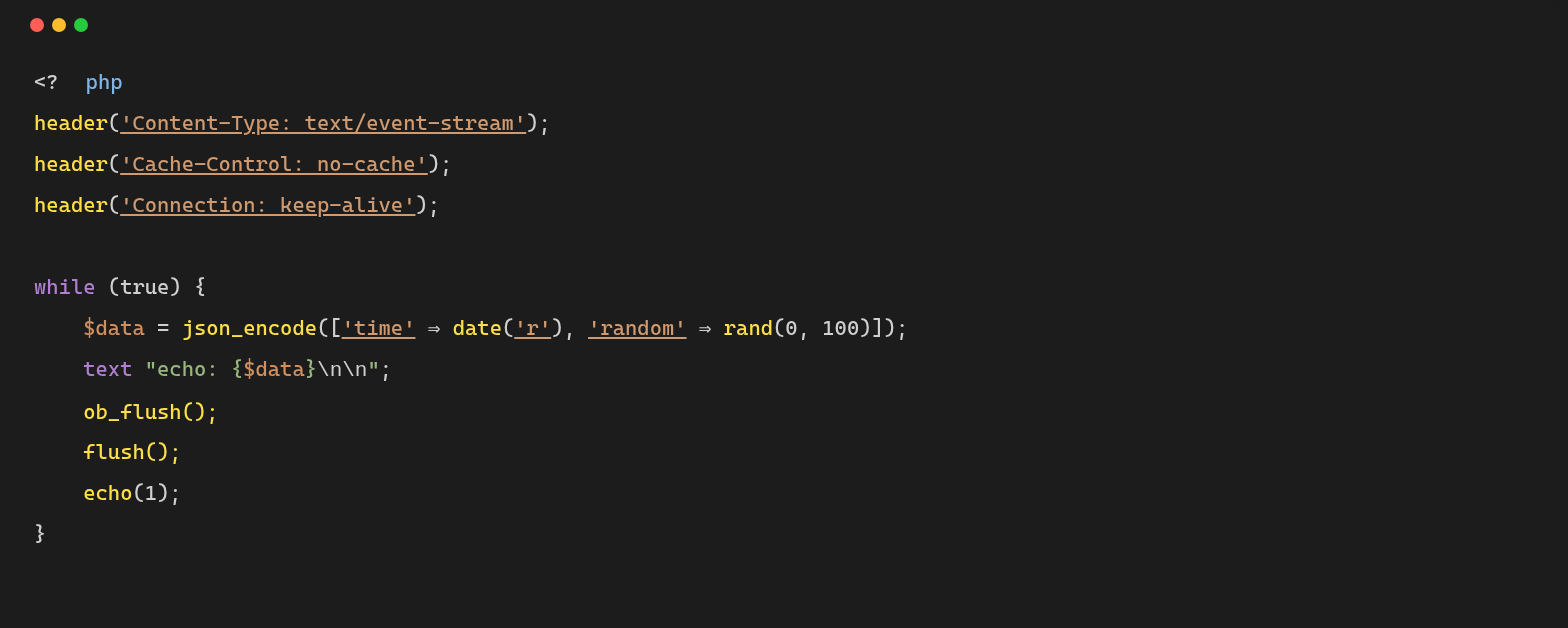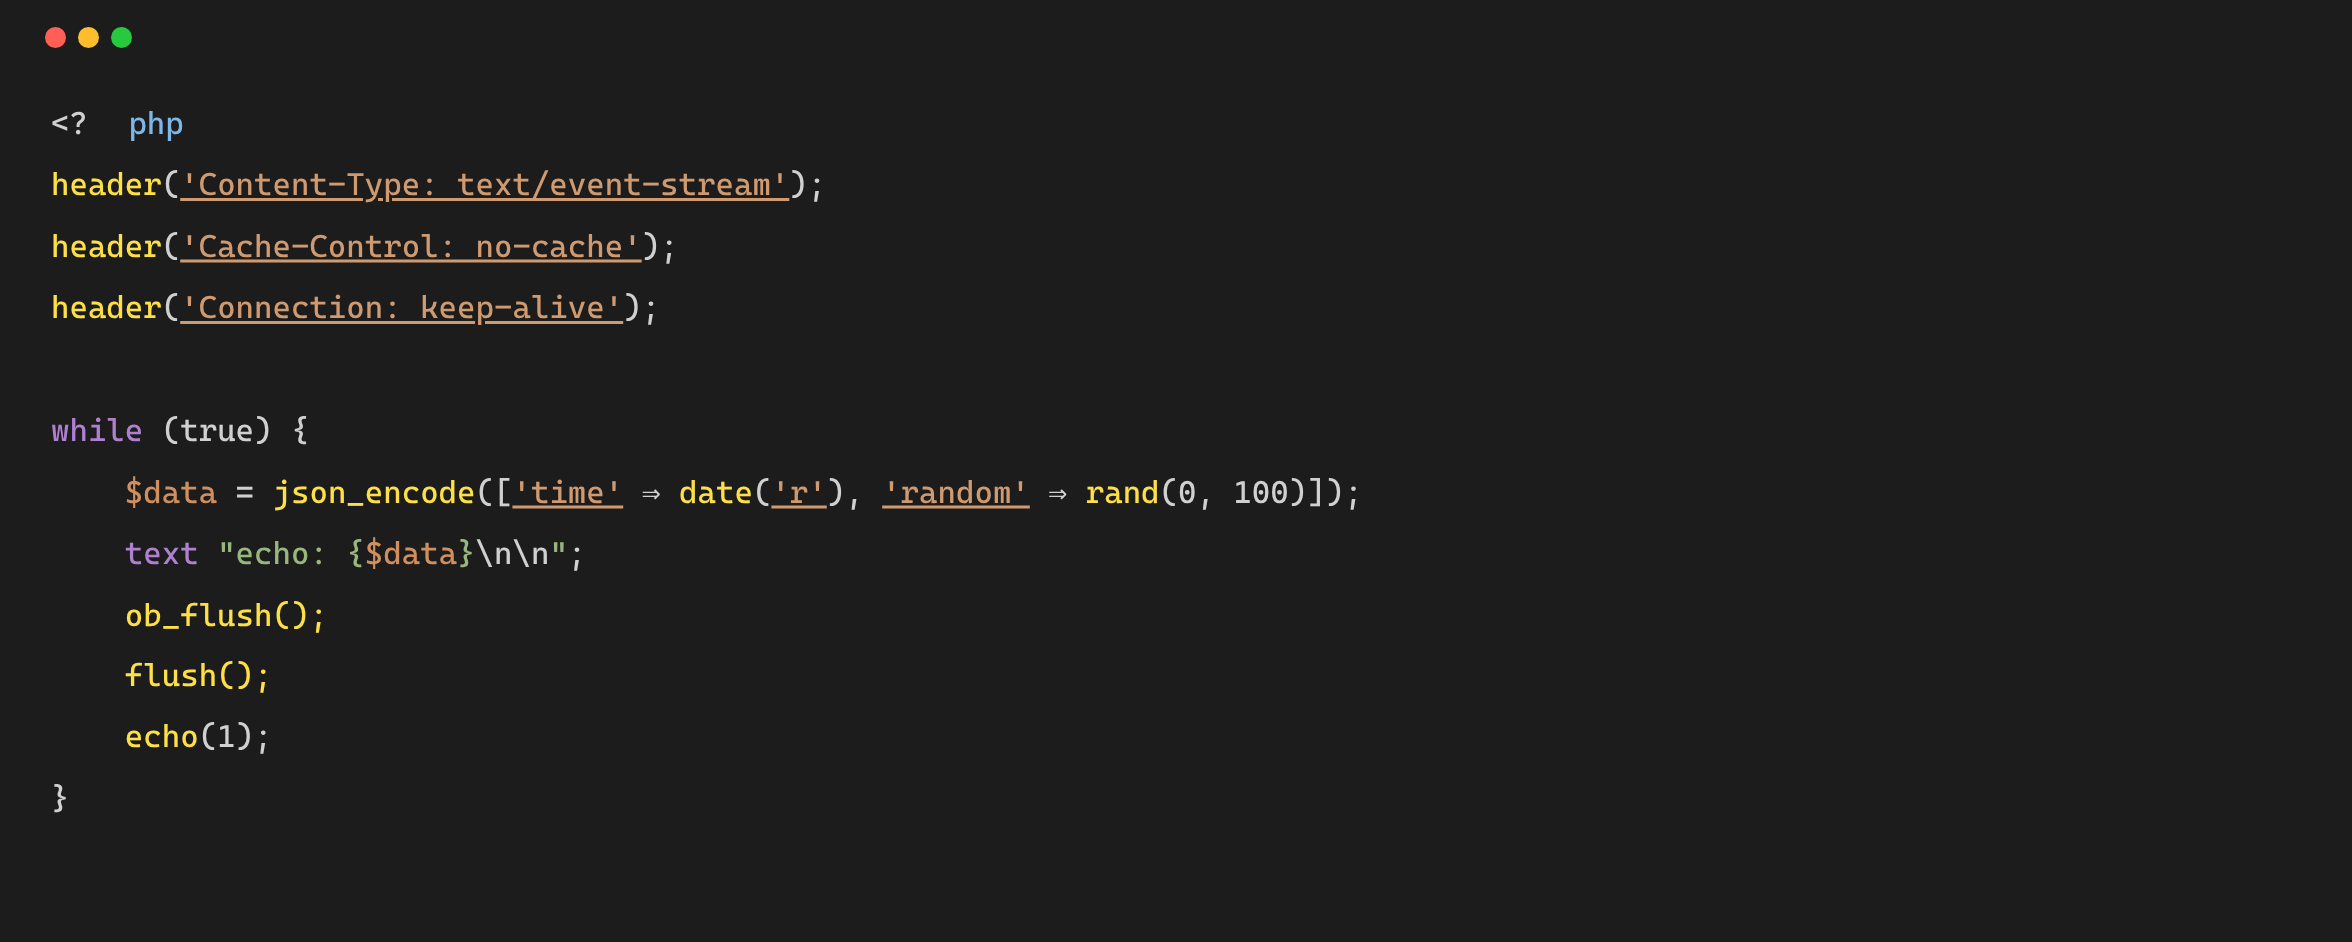--- a/index.html
+++ b/index.html
@@ -50,21 +50,21 @@
     .tok-php-kw { color: #7eb6e8; margin-left: 27px; }
     .tok-fn { color: #fde047; }
     .tok-string { color: #cf9a70; text-decoration: underline; }
     .tok-keyword { color: #b080d0; text-align: right; }
     .tok-bool { color: #d0d0d0; }
     .tok-var { color: #d08f5f; }
     .tok-number { color: #d0d0d0; }
     .tok-arrow { color: #d0d0d0; }
     .tok-str-interp { color: #d08f5f; }
     .tok-str-lit { color: #97b77e; }
-    .tok-escape { color: #d0d0d0; }
+    .tok-escape { color: #d0d0d0; font-family: Liberation Mono, monospace; }
   </style>
 </head>
 <body>
 
 <div class="window">
   <div class="titlebar">
     <div class="traffic-light tl-red"></div>
     <div class="traffic-light tl-yellow"></div>
     <div class="traffic-light tl-green"></div>
   </div>

